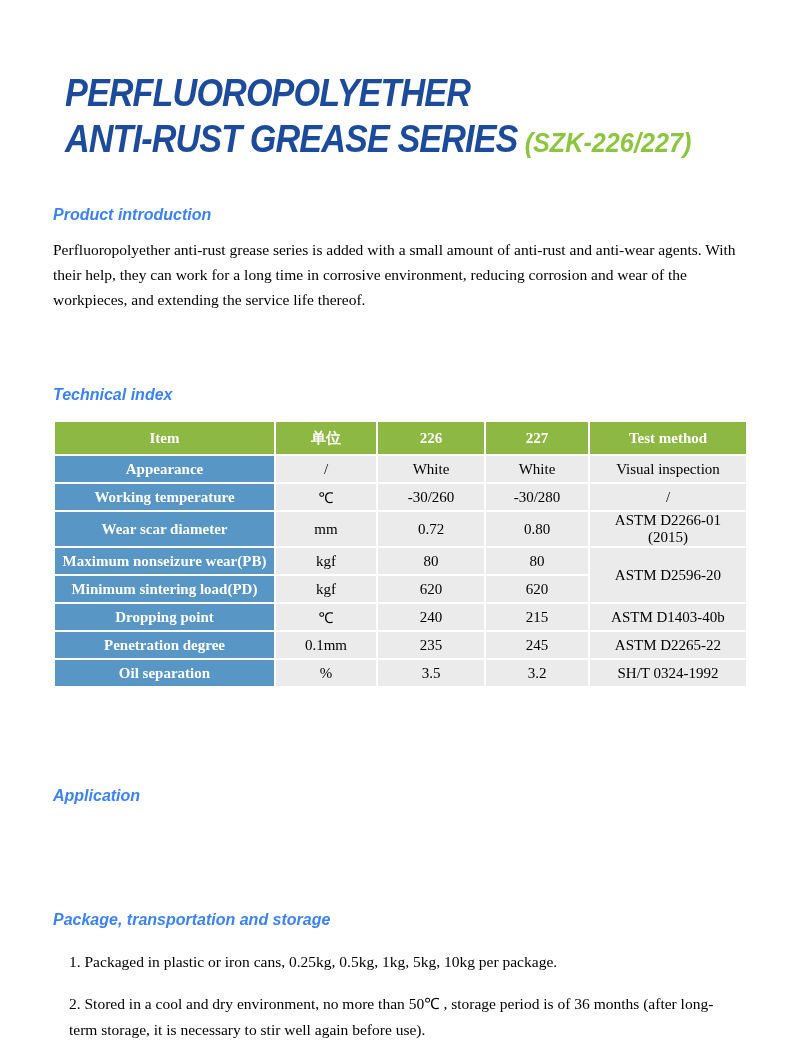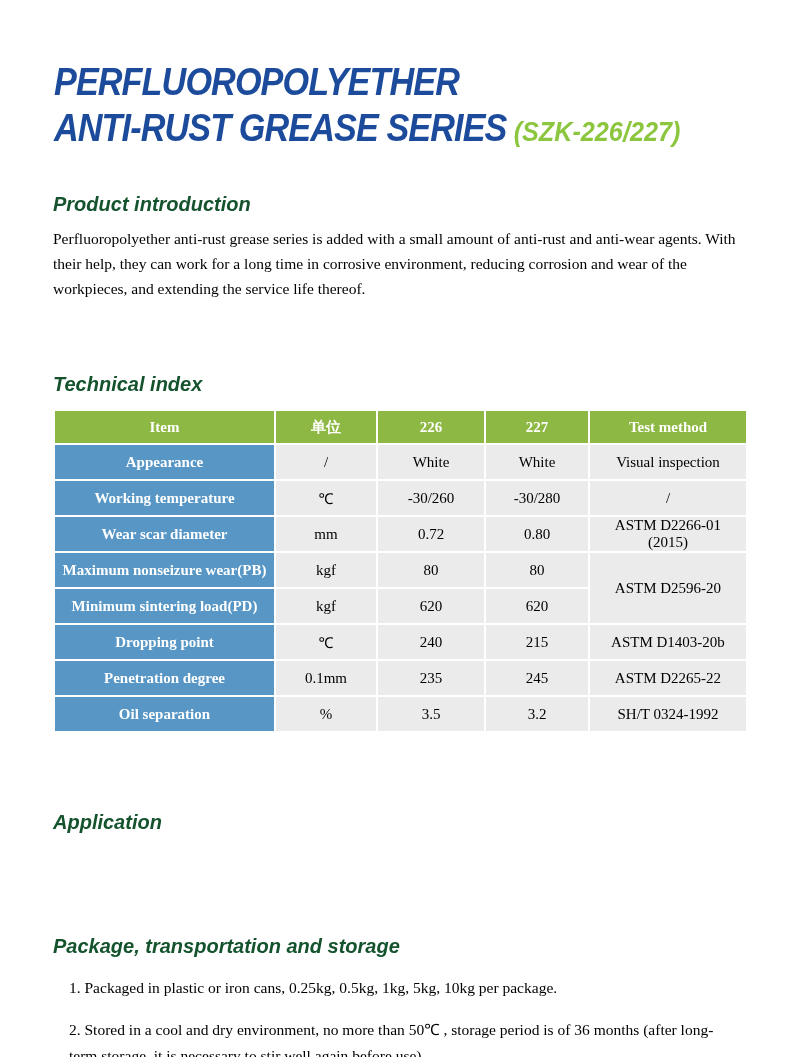--- a/index.html
+++ b/index.html
@@ -7,21 +7,21 @@
   body {
     width: 800px; height: 1057px;
     font-family: "Liberation Serif", serif;
     color: #000;
     overflow: hidden;
   }
   .page { padding: 58px 55px 0 53px; }
 
   
   .title {
-    margin: 1px;
+    margin: 12px;
     font-family: "Liberation Sans", sans-serif;
     font-style: italic;
     font-weight: bold;
     color: #1c4b9c;
     font-size: 38px;
     line-height: 46px;
   }
   .title-line {
     display: block;
     white-space: nowrap;
@@ -36,27 +36,27 @@
     letter-spacing: 0;
     margin-left: 8px;
   }
 
   
   .section-heading {
     margin: 0;
     font-family: "Liberation Sans", sans-serif;
     font-style: italic;
     font-weight: bold;
-    color: #14532d;
-    font-size: 20px;
+    color: #3b82f6;
+    font-size: 16px;
     line-height: 26px;
   }
   #heading-intro { margin-top: 36px; }
   #heading-tech  { margin-top: 70px; }
-  #heading-app   { margin-top: 76px; }
+  #heading-app   { margin-top: 95px; }
   #heading-pkg   { margin-top: 98px; }
 
   .body-text {
     margin: 9px 0 0 0;
     font-size: 15.5px;
     line-height: 1.62;
     max-width: 693px;
   }
   .pkg-line { margin: 16px; font-size: 15.5px; line-height: 1.68; max-width: 695px; }
 
@@ -69,21 +69,21 @@
   }
   table.tech th, table.tech td {
     border: 2px solid #ffffff;
     text-align: center;
     vertical-align: middle;
     font-size: 15px;
     padding: 0 4px;
     overflow: hidden;
   }
   table.tech thead tr { height: 34px; }
-  table.tech tbody tr { height: 36px; }
+  table.tech tbody tr { height: 28px; }
   table.tech thead th {
     background: #8cb843;
     color: #ffffff;
     font-weight: bold;
   }
   td.item-cell {
     background: #5796c5;
     color: #ffffff;
     font-weight: bold;
   }
@@ -156,21 +156,21 @@
         <td class="item-cell">Minimum sintering load(PD)</td>
         <td class="val-cell unit-top">kgf</td>
         <td class="val-cell val-low">620</td>
         <td class="val-cell val-low">620</td>
       </tr>
       <tr>
         <td class="item-cell">Dropping point</td>
         <td class="val-cell">℃</td>
         <td class="val-cell">240</td>
         <td class="val-cell">215</td>
-        <td class="val-cell">ASTM D1403-20b</td>
+        <td class="val-cell">ASTM D1403-40b</td>
       </tr>
       <tr>
         <td class="item-cell">Penetration degree</td>
         <td class="val-cell">0.1mm</td>
         <td class="val-cell">235</td>
         <td class="val-cell">245</td>
         <td class="val-cell">ASTM D2265-22</td>
       </tr>
       <tr>
         <td class="item-cell">Oil separation</td>

